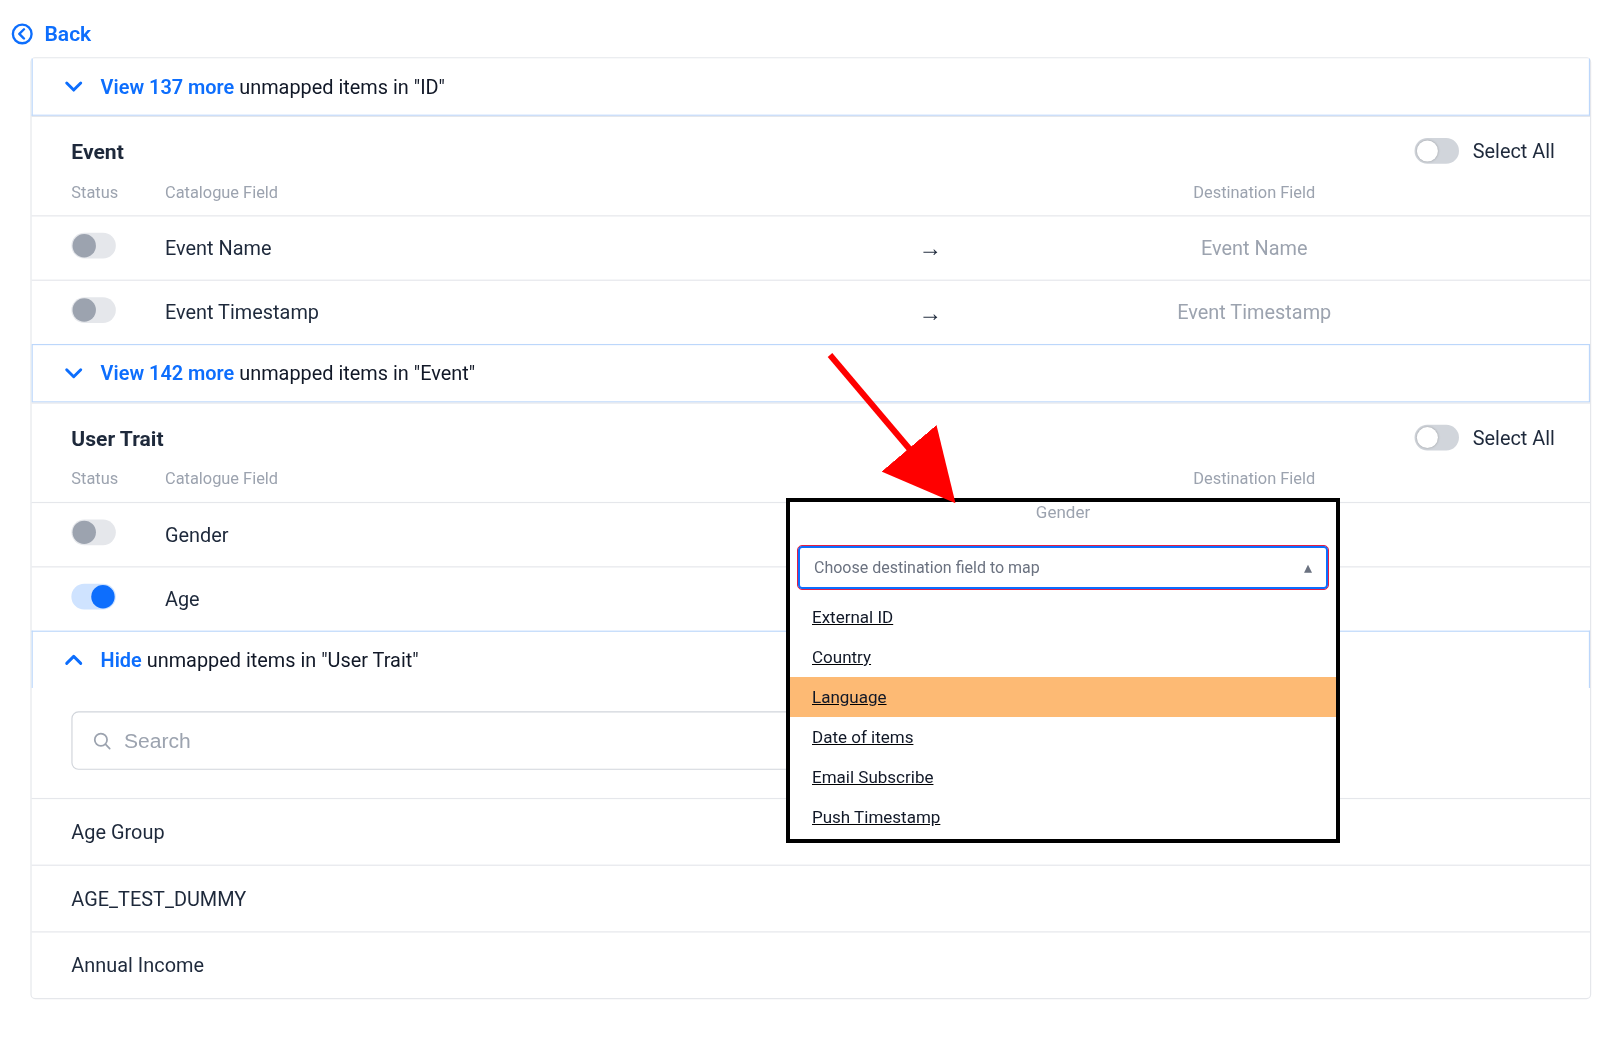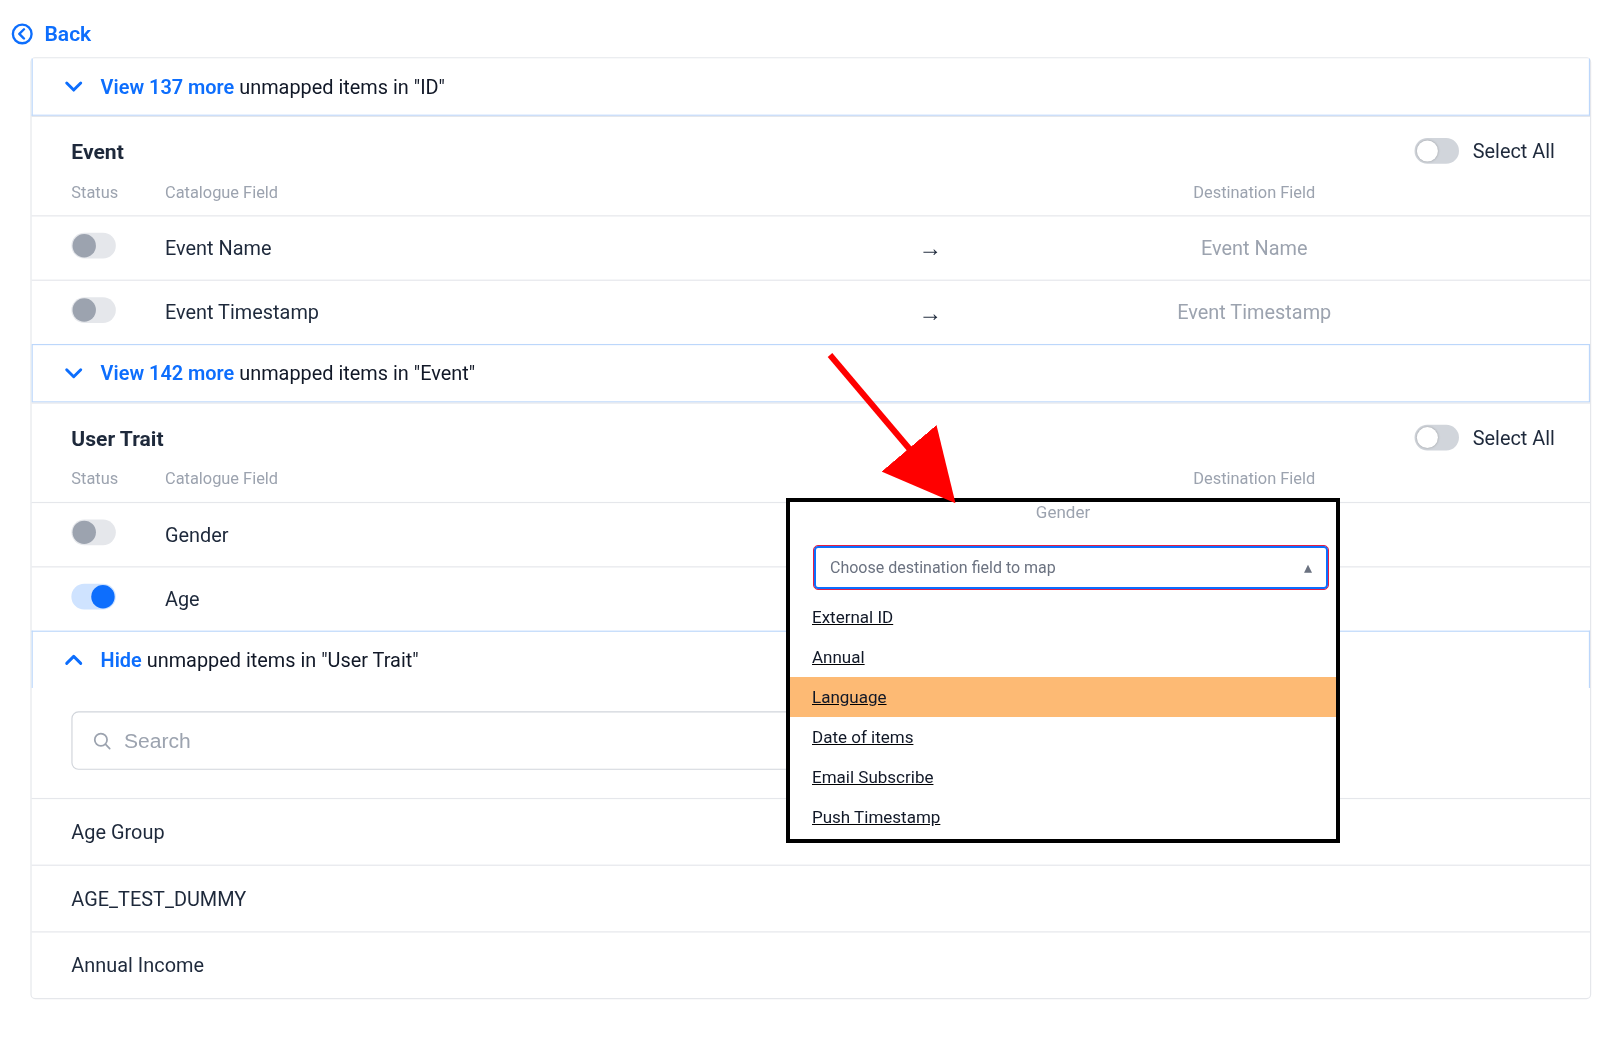--- a/index.html
+++ b/index.html
@@ -127,21 +127,21 @@
     width: 554px;
     border: 4px solid #000;
     background: #fff;
     z-index: 5;
   }
   .dd-panel .gender-peek {
     color:#9ca3af; font-size:17px;
     padding: 0px 0 2px 0;
   }
   .dd-select {
-    margin: 24px 8px 0 24px;
+    margin: 24px 8px 0 8px;
     border: 2px solid #0d6efd;
     outline: 1px solid #e11d48;
     border-radius: 4px;
     padding: 10px 14px;
     display:flex; align-items:center; justify-content:space-between;
     color:#6b7280; font-size:16px;
   }
   .dd-caret { color:#6b7280; }
   .dd-list { padding-top: 8px; padding-bottom: 2px; text-decoration: underline; }
   .dd-item {
@@ -305,19 +305,19 @@
 <div class="dd-panel">
   <div style="text-align:center;">
     <span class="gender-peek">Gender</span>
   </div>
   <div class="dd-select">
     <span>Choose destination field to map</span>
     <span class="dd-caret">▴</span>
   </div>
   <div class="dd-list">
     <div class="dd-item">External ID</div>
-    <div class="dd-item">Annual</div>
+    <div class="dd-item">Country</div>
     <div class="dd-item hover">Language</div>
     <div class="dd-item">Date of items</div>
     <div class="dd-item">Email Subscribe</div>
     <div class="dd-item">Push Timestamp</div>
   </div>
 </div>
 
 </body></html>

